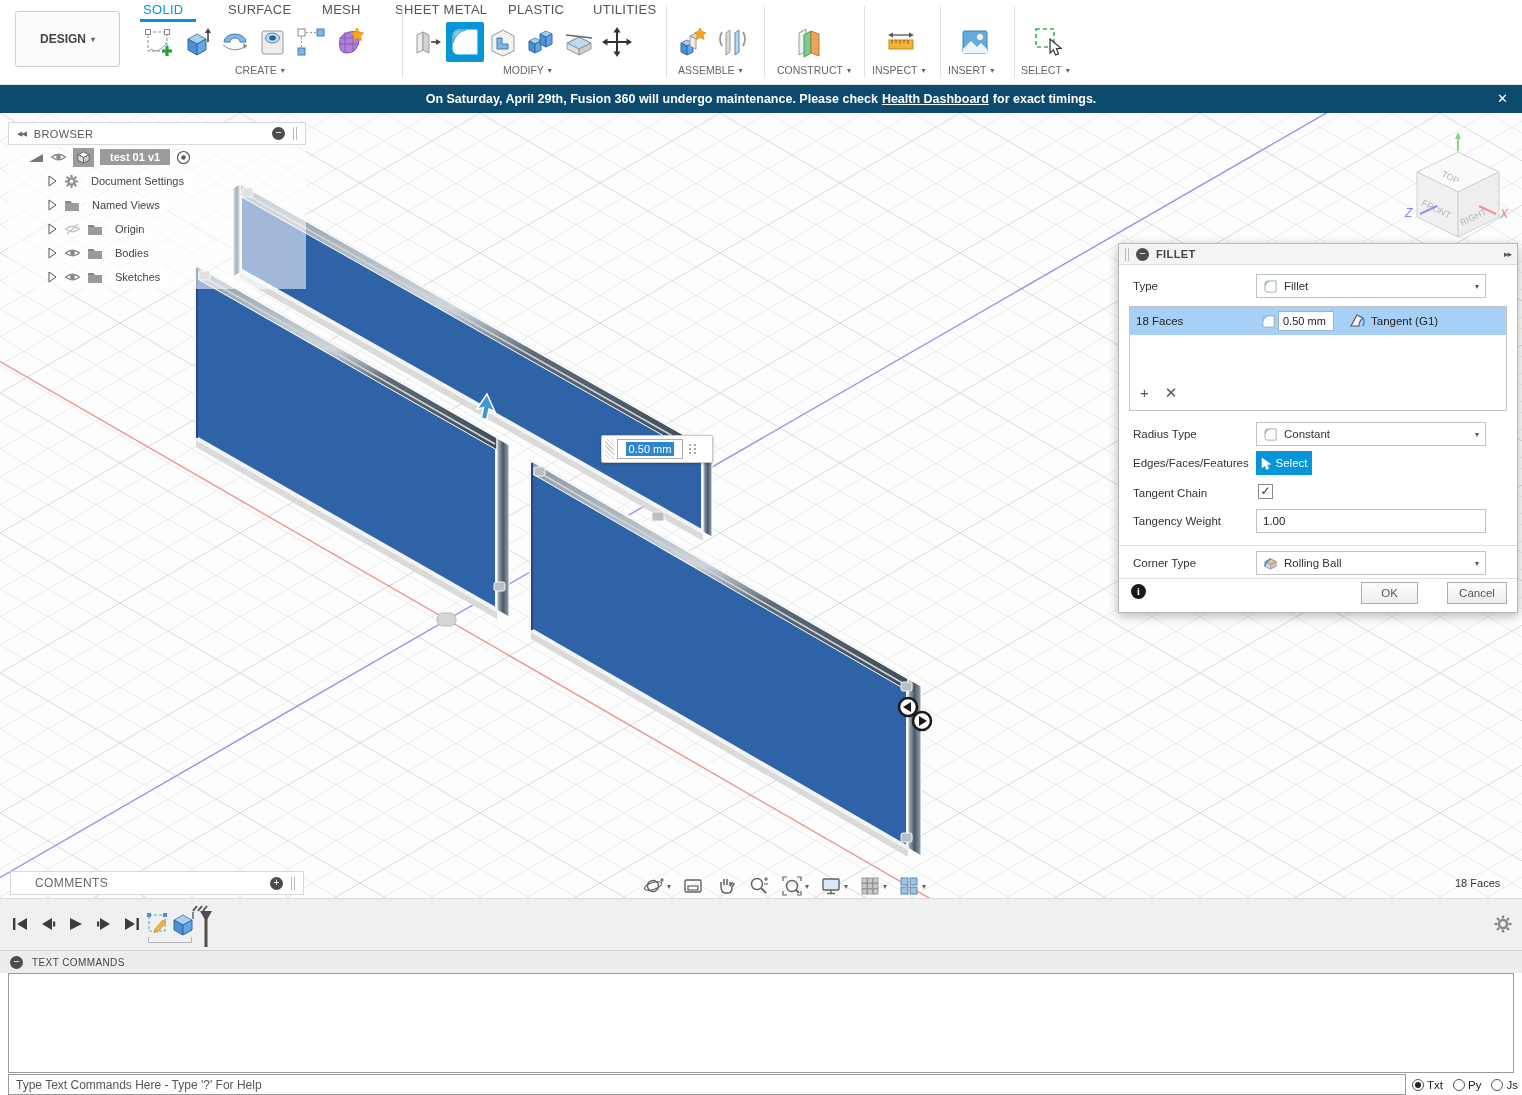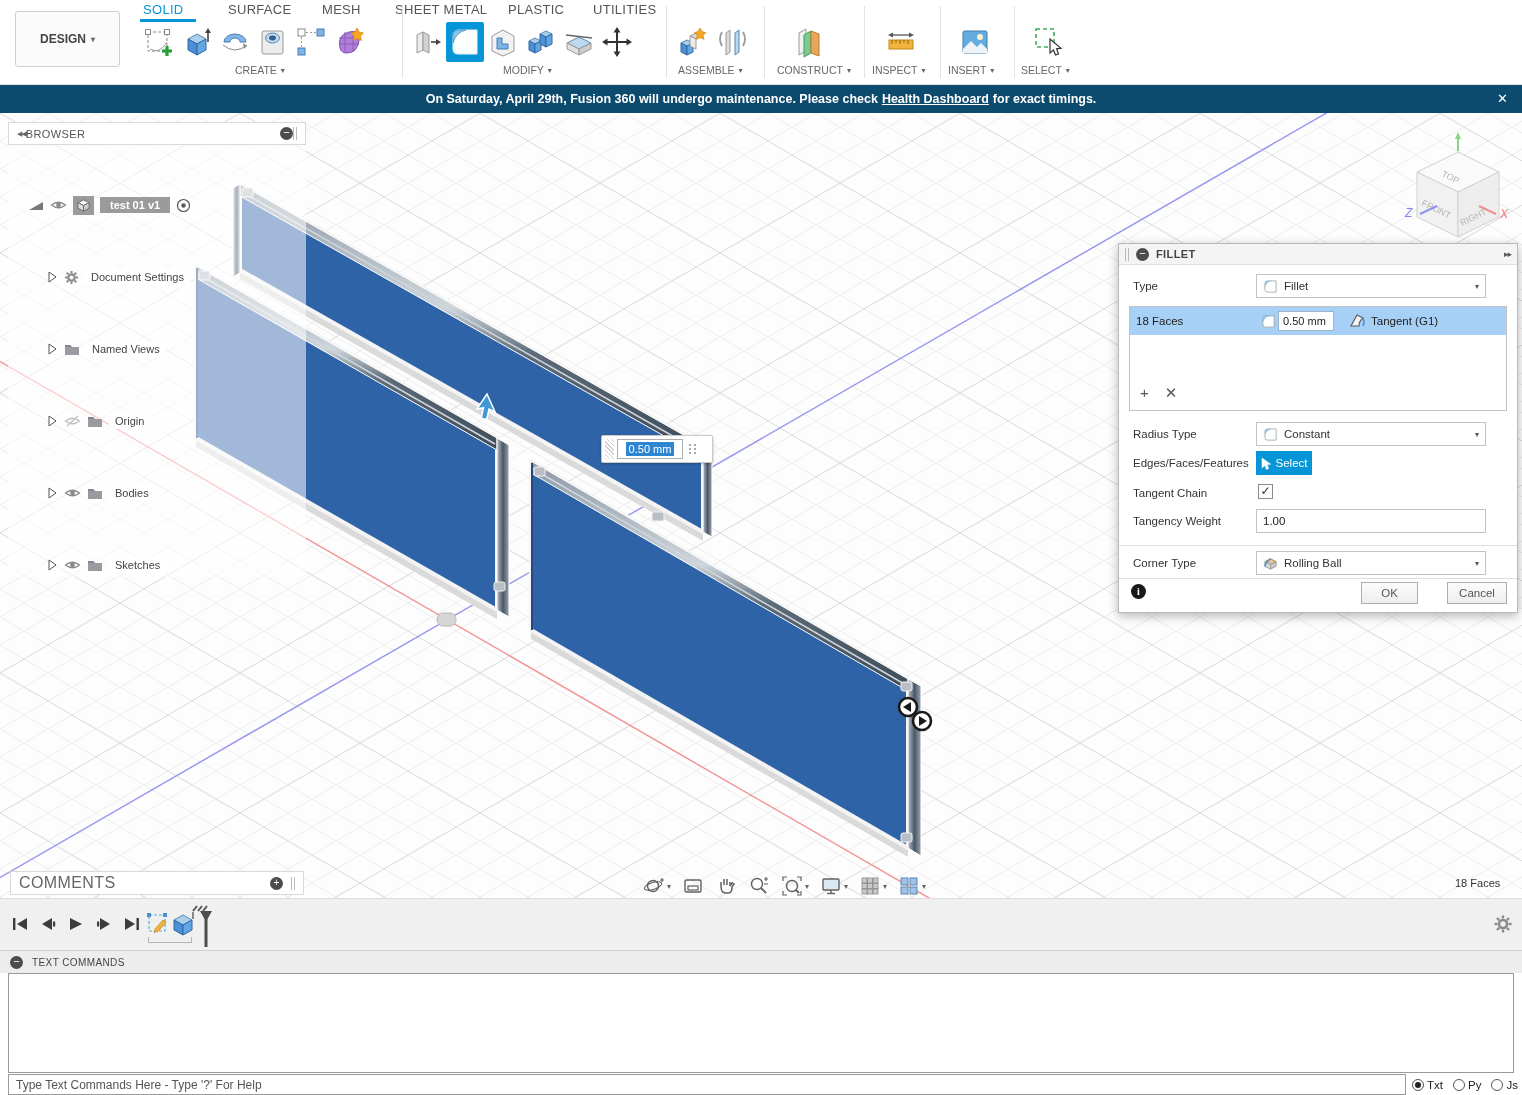--- a/index.html
+++ b/index.html
@@ -25,33 +25,33 @@
   #banner b { font-weight:bold; }
   #banner .lnk { text-decoration:underline; margin:0 4px; font-weight:bold; cursor:pointer; }
   #banner-close { position:absolute; right:14px; top:6px; color:#fff; font-size:13px; cursor:pointer; }
 
   
   #viewport { position:absolute; left:0; top:113px; width:1522px; height:785px; background:#fdfdfd; overflow:hidden; }
   #vp-svg { position:absolute; left:0; top:0; }
 
   
   #browser { position:absolute; left:8px; top:9px; width:298px; background:rgba(255,255,255,.55); }
-  #browser-header { height:23px; background:#fff; border:1px solid #d9d9d9; display:flex; align-items:center; padding:0 8px; }
+  #browser-header { height:23px; background:#fff; border:1px solid #d9d9d9; display:flex; align-items:center; padding:0 8px; gap:8px; }
   #browser-header .ttl { font-size:11px; color:#555; letter-spacing:.4px; flex:1; }
   .tiny-arrows { font-size:7px; color:#666; letter-spacing:-1px; }
   .circle-minus { width:13px; height:13px; border-radius:50%; background:#4c4c4c; color:#fff; font-size:11px; line-height:11px; text-align:center; }
   .grip { width:4px; height:13px; border-left:1px solid #bbb; border-right:1px solid #bbb; }
-  .tree-row { height:24px; display:flex; align-items:center; gap:6px; font-size:11px; color:#444;margin-top:48px; }
+  .tree-row { height:24px; display:flex; align-items:center; gap:6px; font-size:11px; color:#444; }
   .tree-label { background:rgba(255,255,255,.85); padding:2px 6px; }
   .root-chip { background:#9b9b9b; color:#fff; font-weight:bold; padding:2px 10px; }
   .cube-chip { background:#9b9b9b; padding:2px 3px; display:flex; align-items:center; }
 
   
   #comments { position:absolute; left:10px; top:758px; width:294px; height:24px; background:#fff; border:1px solid #d9d9d9; display:flex; align-items:center; padding:0 8px; gap:8px; }
-  #comments .ttl { flex:1; font-size:16px; color:#666; letter-spacing:.4px; }
+  #comments .ttl { flex:1; font-size:12px; color:#666; letter-spacing:.4px;margin-left:16px; }
   .circle-plus { width:13px; height:13px; border-radius:50%; background:#4c4c4c; color:#fff; font-size:10px; line-height:12px; text-align:center; }
 
   
   #nav-toolbar { position:absolute; left:641px; top:759px; height:28px; display:flex; align-items:center; gap:7px; }
   .nav-btn { display:flex; align-items:center; gap:2px; padding:2px; }
 
   
   #dim-box { position:absolute; left:601px; top:322px; width:112px; height:28px; background:#fff; border:1px solid #c9c9c9; border-radius:2px; box-shadow:0 1px 3px rgba(0,0,0,.25); display:flex; align-items:center; }
   #dim-grip { width:9px; height:20px; margin-left:3px; background:repeating-linear-gradient(45deg,#cfcfcf 0 1px,transparent 1px 3px); }
   #dim-input { width:66px; height:20px; margin-left:3px; background:#fff; border:1px solid #adadad; display:flex; align-items:center; justify-content:center; }

